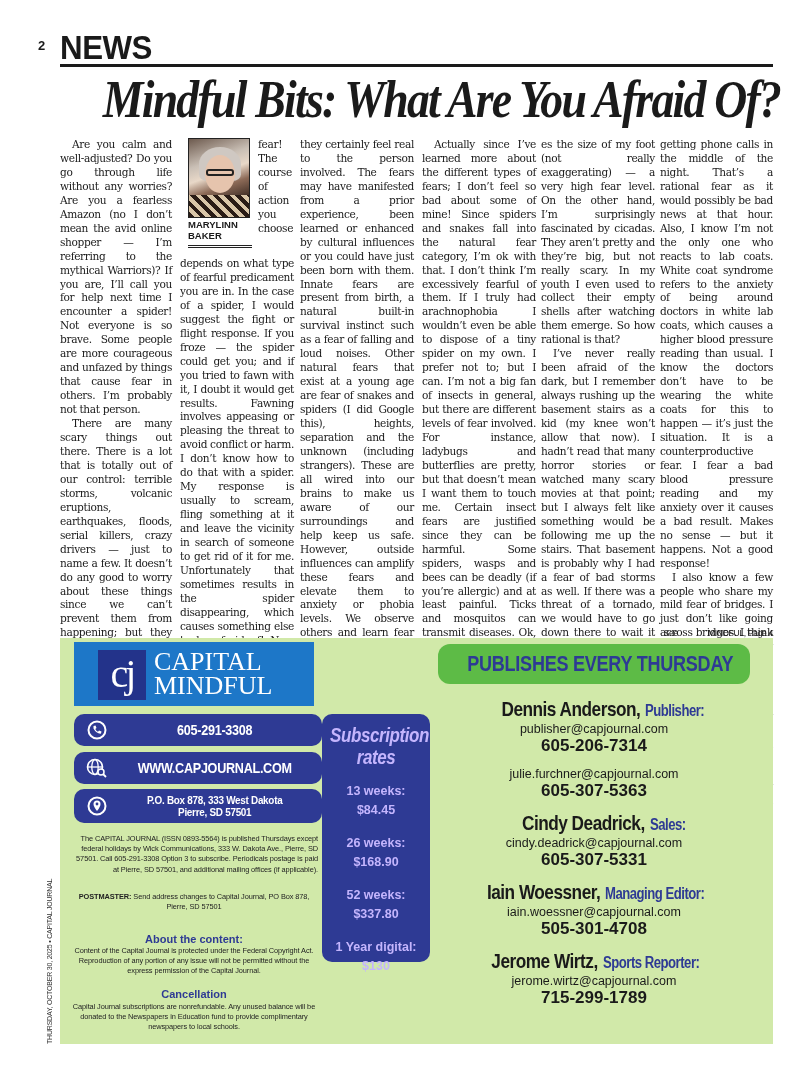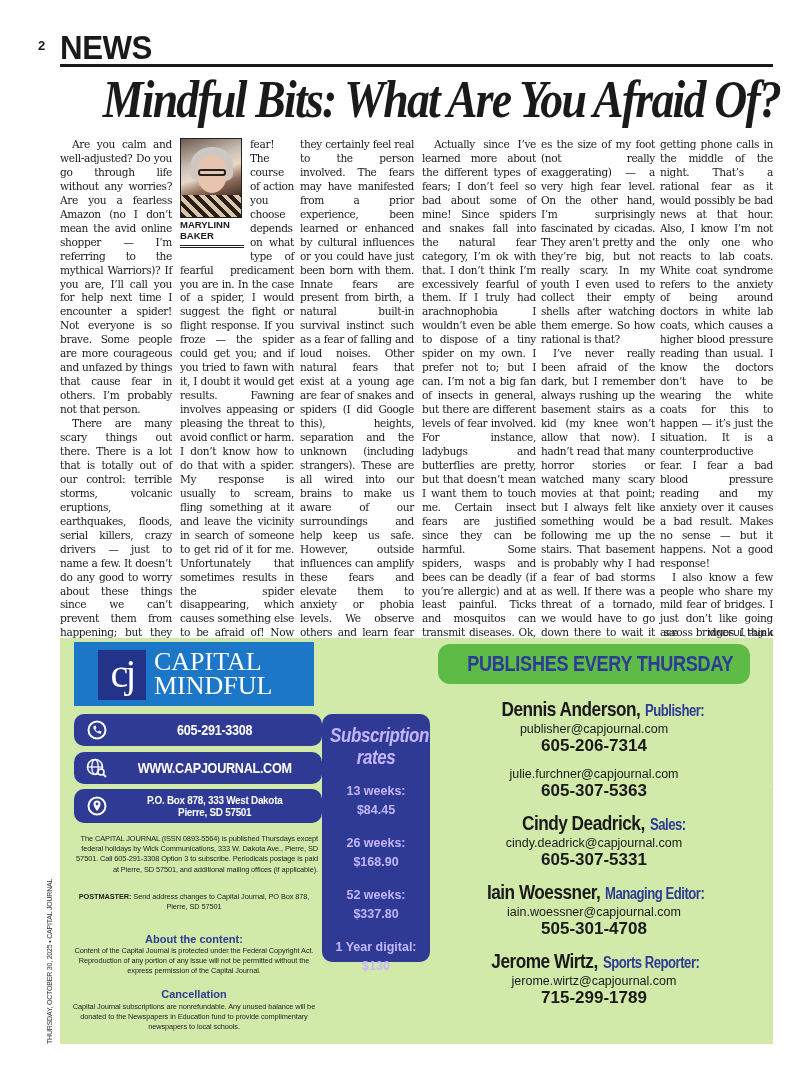--- a/index.html
+++ b/index.html
@@ -15,21 +15,21 @@
     .col { position: absolute; top: 0; font-size: 10.6px; line-height: 13.95px; text-align: justify; font-family: "DejaVu Serif", serif; letter-spacing: -0.35px; }
     .col p { text-indent: 12px; }
     .col p.noindent { text-indent: 0; }
     .c1 { left: 0; width: 112px; }
     .c2 { left: 120px; width: 114px; }
     .c3 { left: 240px; width: 114px; }
     .c4 { left: 362px; width: 114px; }
     .c5 { left: 481px; width: 114px; }
     .c6 { left: 600px; width: 113px; }
 
-    .byline-box { float: left; width: 64px; margin: 0 6px 8px 0; }
+    .byline-box { float: left; width: 64px; margin: 0 6px 8px 8px; }
     .author-photo { width: 62px; height: 80px; border: 1px solid #222; background: linear-gradient(160deg, #6d5a4e 0%, #c9bfb5 30%, #e8d8c8 45%, #8d6b58 60%, #3b2a22 80%, #7a3a2c 100%); position: relative; overflow: hidden; }
     .author-photo .face { position: absolute; left: 16px; top: 16px; width: 30px; height: 38px; border-radius: 50%; background: #e6c4ad; }
     .author-photo .hair { position: absolute; left: 10px; top: 8px; width: 42px; height: 34px; border-radius: 50% 50% 20% 20%; background: #cfc8c2; }
     .author-photo .glasses { position: absolute; left: 17px; top: 30px; width: 28px; height: 7px; border: 2px solid #222; border-radius: 3px; }
     .author-photo .shirt { position: absolute; left: 0; bottom: 0; width: 62px; height: 22px; background: repeating-linear-gradient(45deg, #2a1c16 0 4px, #d9c6a8 4px 8px); }
     .author-name { font-family: "Liberation Sans", sans-serif; font-weight: bold; font-size: 9.5px; line-height: 10.5px; margin-top: 2px; letter-spacing: 0; text-align: left; }
     .author-rule { margin-top: 4px; border-top: 3px double #222; height: 4px; width: 64px; }
 
     .jump-line { position: absolute; right: 0; bottom: -14px; font-family: "Liberation Sans", sans-serif; font-size: 8.5px; letter-spacing: -0.3px; }
     .jump-line b { font-weight: normal; padding-left: 28px; }

